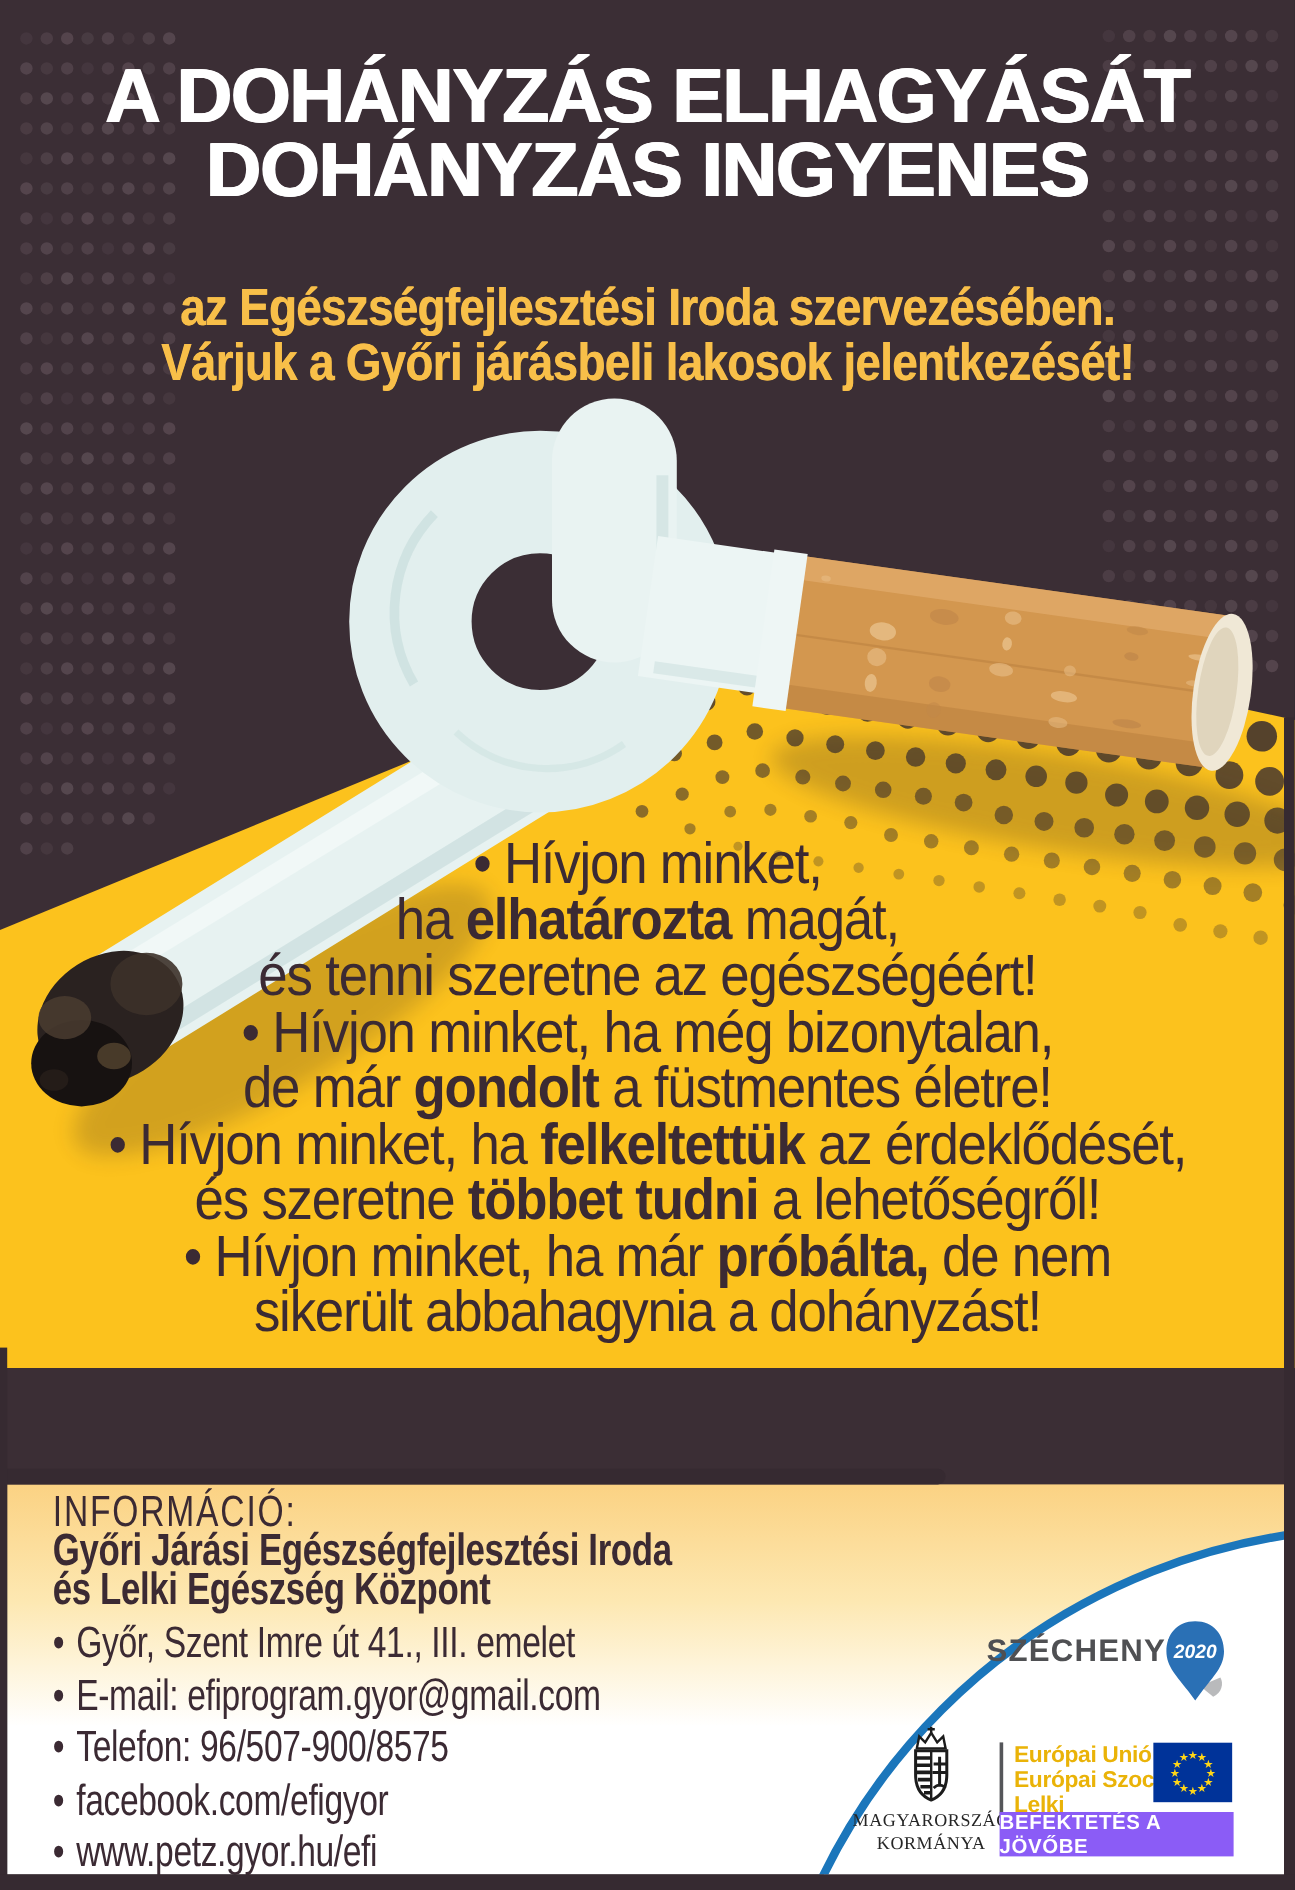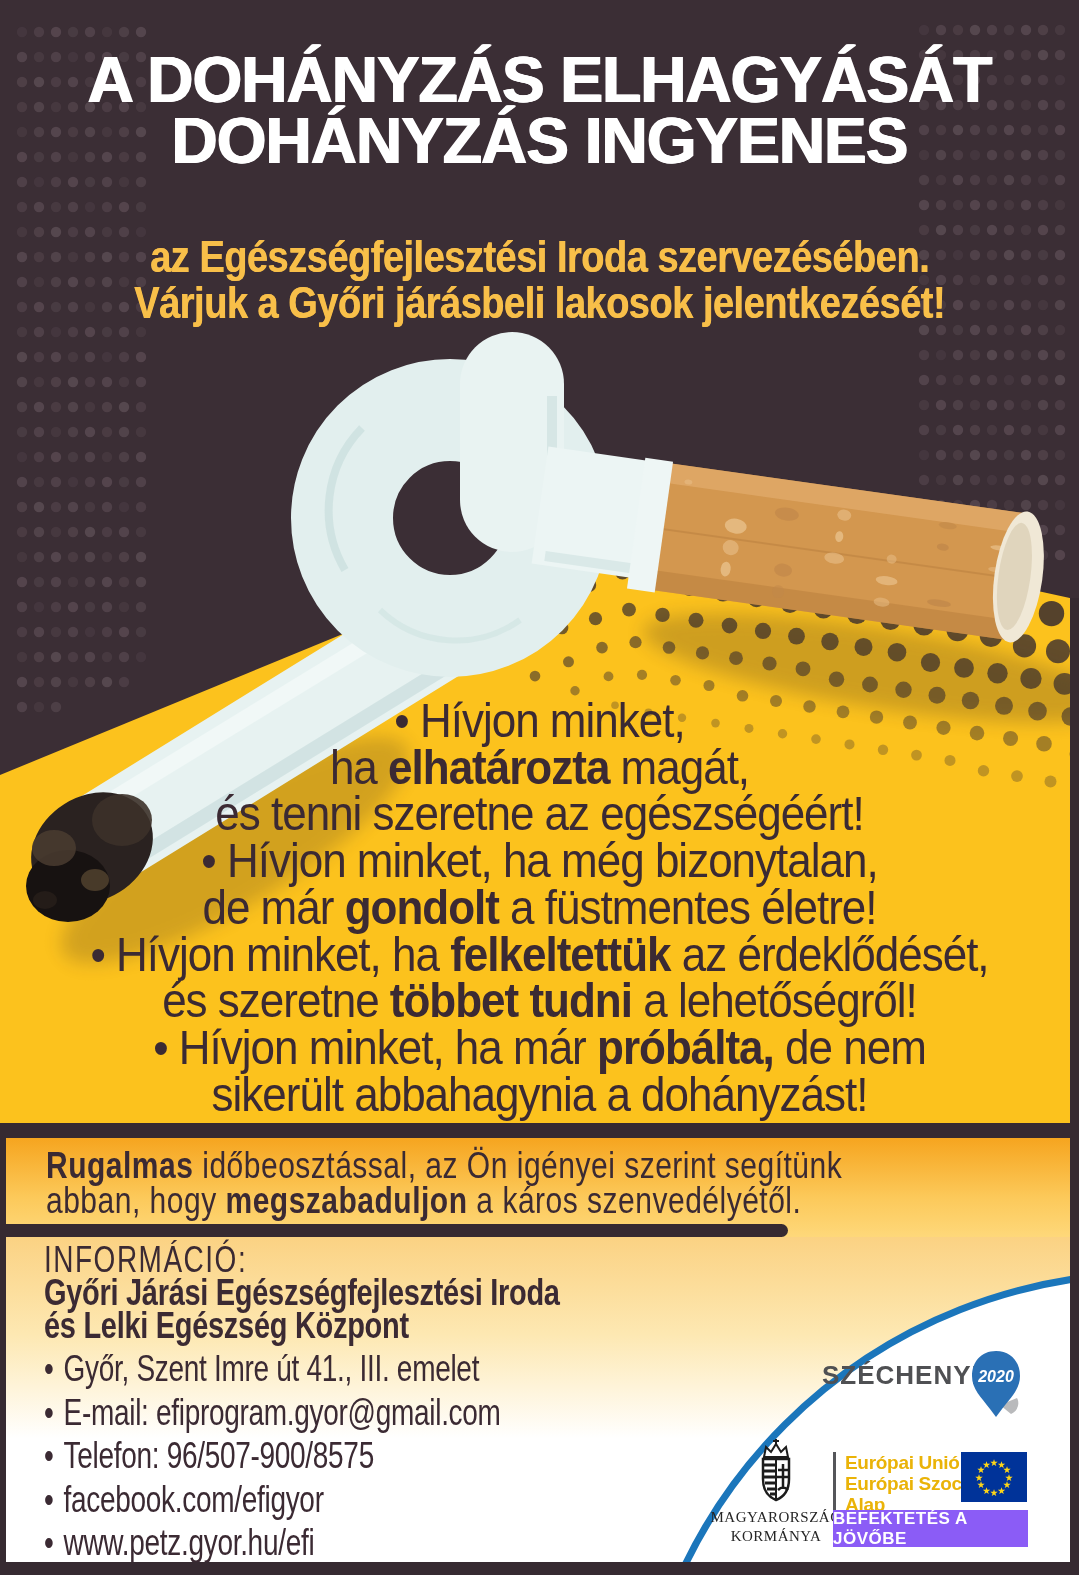--- a/index.html
+++ b/index.html
@@ -697,26 +697,20 @@
       <div class="tline"><span>ha </span><span class="b">elhatározta</span><span> magát,</span></div>
       <div class="tline"><span>és tenni szeretne az egészségéért!</span></div>
       <div class="tline"><span>• Hívjon minket, ha még bizonytalan,</span></div>
       <div class="tline"><span>de már </span><span class="b">gondolt</span><span> a füstmentes életre!</span></div>
       <div class="tline"><span>• Hívjon minket, ha </span><span class="b">felkeltettük</span><span> az érdeklődését,</span></div>
       <div class="tline"><span>és szeretne </span><span class="b">többet tudni</span><span> a lehetőségről!</span></div>
       <div class="tline"><span>• Hívjon minket, ha már </span><span class="b">próbálta,</span><span> de nem</span></div>
       <div class="tline"><span>sikerült abbahagynia a dohányzást!</span></div>
     </div>
 
-  <div class="flex-band">
-    <div class="flex-text">
-        <div class="tline"><span class="b">Rugalmas</span><span> időbeosztással, az Ön igényei szerint segítünk</span></div>
-        <div class="tline"><span>abban, hogy </span><span class="b">megszabaduljon</span><span> a káros szenvedélyétől.</span></div>
-      </div>
-  </div>
   <div class="divider-bar"></div>
 
   <div class="info-panel">
     <div class="logo-circle"></div>
   </div>
 
   <div class="info-text">
     <div class="info-heading">INFORMÁCIÓ:</div>
     <div class="info-org">Győri Járási Egészségfejlesztési Iroda</div>
     <div class="info-org">és Lelki Egészség Központ</div>
@@ -747,21 +741,21 @@
       <path d="M8 28 H19 M8 34 H19 M8 40 H19 M9 46 H19 M11 52 H19 M14 57 H19" stroke="#1c1c1c" stroke-width="3"></path>
       <path d="M27 27 V52 M22 33 H33 M21 40 H34 M22 53 Q27 48 32 53" stroke="#1c1c1c" stroke-width="2.5" fill="none"></path>
     </svg>
     <div class="gov-lines">MAGYARORSZÁG</div>
     <div class="gov-lines">KORMÁNYA</div>
   </div>
 
   <div class="eu-text">
     <div>Európai Unió</div>
     <div>Európai Szociális</div>
-    <div>Alap</div>
+    <div>Lelki</div>
   </div>
   <svg class="eu-flag" width="66" height="50" viewBox="0 0 66 50">
     <rect x="0" y="0" width="66" height="50" fill="#003399"></rect>
     <g id="eu-stars">
         <text x="33.0" y="13.5" text-anchor="middle" font-size="9.5" fill="#ffd617" font-family="DejaVu Sans, sans-serif">★</text>
         <text x="40.5" y="15.5" text-anchor="middle" font-size="9.5" fill="#ffd617" font-family="DejaVu Sans, sans-serif">★</text>
         <text x="46.0" y="21.0" text-anchor="middle" font-size="9.5" fill="#ffd617" font-family="DejaVu Sans, sans-serif">★</text>
         <text x="48.0" y="28.5" text-anchor="middle" font-size="9.5" fill="#ffd617" font-family="DejaVu Sans, sans-serif">★</text>
         <text x="46.0" y="36.0" text-anchor="middle" font-size="9.5" fill="#ffd617" font-family="DejaVu Sans, sans-serif">★</text>
         <text x="40.5" y="41.5" text-anchor="middle" font-size="9.5" fill="#ffd617" font-family="DejaVu Sans, sans-serif">★</text>

